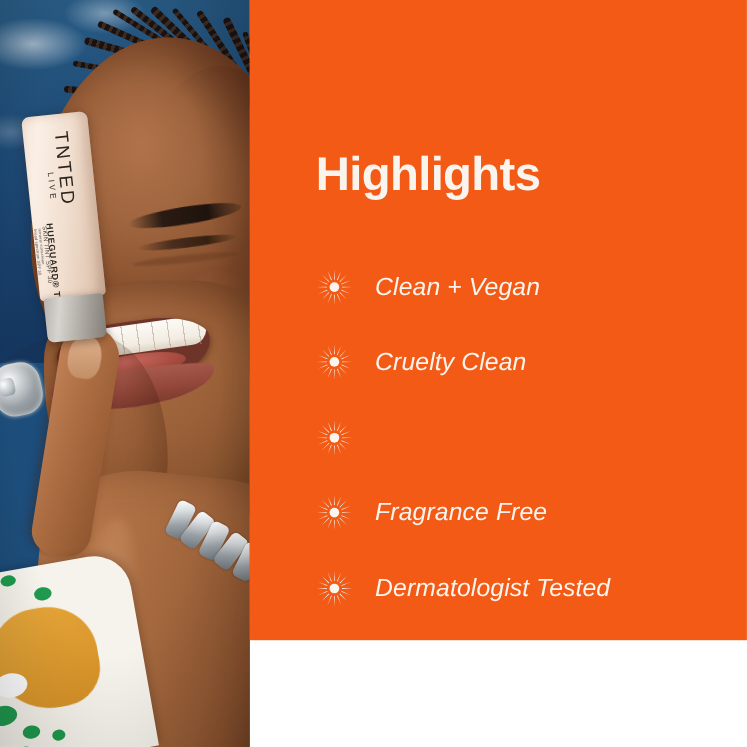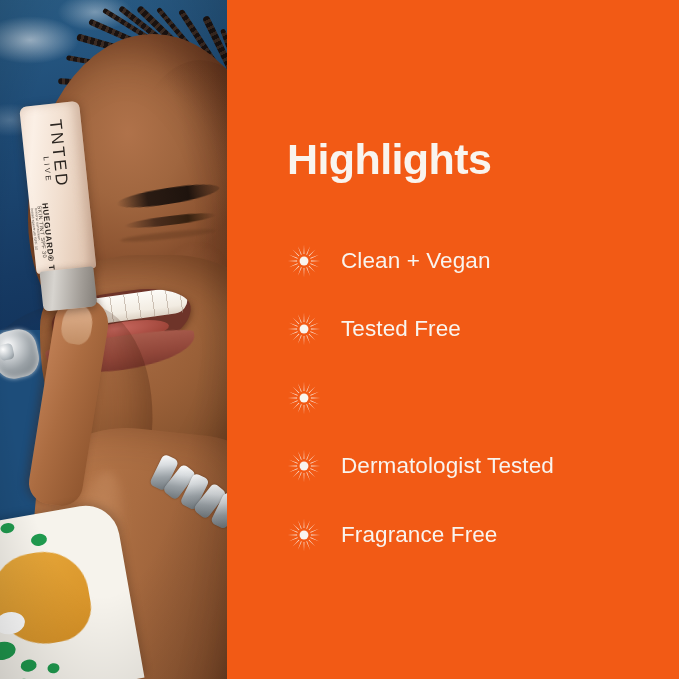--- a/index.html
+++ b/index.html
@@ -359,21 +359,21 @@
     left: -2px; top: 100px;
     font-size: 4.6px;
     letter-spacing: .4px;
     color: #4a423b;
   }
 
   
   .info-panel {
     position: relative;
     flex: 1 1 auto;
-    height: 679px;
+    height: 582px;
     background: #f25a15;
   }
   .panel-inner {
     position: absolute;
     left: 60px;
     top: 136px;
     right: 22px;
   }
   .title {
     margin: 0;
@@ -381,20 +381,21 @@
     line-height: 1.08;
     font-weight: 700;
     letter-spacing: -0.6px;
     color: #f9f4ee;
     font-family: "Liberation Sans", sans-serif;
   }
   .hl-list {
     list-style: none;
     margin: 44px 0 0 0;
     padding: 0;
+    font-style: italic;
   }
   .hl-item {
     display: flex;
     align-items: center;
     height: 68.5px;
     gap: 20px;
   }
   .hl-icon {
     flex: 0 0 34px;
     width: 34px;
@@ -534,21 +535,21 @@
                 <path d="M17.28 27.74 L12.73 37.55 L16.45 27.39 Z" fill="#F9F4EE"></path>
                 <path d="M14.53 26.11 L6.56 33.44 L13.89 25.47 Z" fill="#F9F4EE"></path>
                 <path d="M12.61 23.55 L2.45 27.27 L12.26 22.72 Z" fill="#F9F4EE"></path>
                 <path d="M11.81 20.45 L1.00 20.00 L11.81 19.55 Z" fill="#F9F4EE"></path>
                 <path d="M12.26 17.28 L2.45 12.73 L12.61 16.45 Z" fill="#F9F4EE"></path>
                 <path d="M13.89 14.53 L6.56 6.56 L14.53 13.89 Z" fill="#F9F4EE"></path>
                 <path d="M16.45 12.61 L12.73 2.45 L17.28 12.26 Z" fill="#F9F4EE"></path>
                 <circle cx="20" cy="20" r="5.2" fill="#F9F4EE"></circle>
               </g>
             </svg>
-            <span class="hl-label">Tested Free</span>
+            <span class="hl-label">Cruelty Clean</span>
           </li>
           <li class="hl-item">
             <svg viewBox="0 0 40 40" class="hl-icon">
               <g>
                 <path d="M19.55 11.81 L20.00 1.00 L20.45 11.81 Z" fill="#F9F4EE"></path>
                 <path d="M22.72 12.26 L27.27 2.45 L23.55 12.61 Z" fill="#F9F4EE"></path>
                 <path d="M25.47 13.89 L33.44 6.56 L26.11 14.53 Z" fill="#F9F4EE"></path>
                 <path d="M27.39 16.45 L37.55 12.73 L27.74 17.28 Z" fill="#F9F4EE"></path>
                 <path d="M28.19 19.55 L39.00 20.00 L28.19 20.45 Z" fill="#F9F4EE"></path>
                 <path d="M27.74 22.72 L37.55 27.27 L27.39 23.55 Z" fill="#F9F4EE"></path>
@@ -581,21 +582,21 @@
                 <path d="M17.28 27.74 L12.73 37.55 L16.45 27.39 Z" fill="#F9F4EE"></path>
                 <path d="M14.53 26.11 L6.56 33.44 L13.89 25.47 Z" fill="#F9F4EE"></path>
                 <path d="M12.61 23.55 L2.45 27.27 L12.26 22.72 Z" fill="#F9F4EE"></path>
                 <path d="M11.81 20.45 L1.00 20.00 L11.81 19.55 Z" fill="#F9F4EE"></path>
                 <path d="M12.26 17.28 L2.45 12.73 L12.61 16.45 Z" fill="#F9F4EE"></path>
                 <path d="M13.89 14.53 L6.56 6.56 L14.53 13.89 Z" fill="#F9F4EE"></path>
                 <path d="M16.45 12.61 L12.73 2.45 L17.28 12.26 Z" fill="#F9F4EE"></path>
                 <circle cx="20" cy="20" r="5.2" fill="#F9F4EE"></circle>
               </g>
             </svg>
-            <span class="hl-label">Dermatologist Tested</span>
+            <span class="hl-label">Fragrance Free</span>
           </li>
           <li class="hl-item">
             <svg viewBox="0 0 40 40" class="hl-icon">
               <g>
                 <path d="M19.55 11.81 L20.00 1.00 L20.45 11.81 Z" fill="#F9F4EE"></path>
                 <path d="M22.72 12.26 L27.27 2.45 L23.55 12.61 Z" fill="#F9F4EE"></path>
                 <path d="M25.47 13.89 L33.44 6.56 L26.11 14.53 Z" fill="#F9F4EE"></path>
                 <path d="M27.39 16.45 L37.55 12.73 L27.74 17.28 Z" fill="#F9F4EE"></path>
                 <path d="M28.19 19.55 L39.00 20.00 L28.19 20.45 Z" fill="#F9F4EE"></path>
                 <path d="M27.74 22.72 L37.55 27.27 L27.39 23.55 Z" fill="#F9F4EE"></path>
@@ -605,19 +606,19 @@
                 <path d="M17.28 27.74 L12.73 37.55 L16.45 27.39 Z" fill="#F9F4EE"></path>
                 <path d="M14.53 26.11 L6.56 33.44 L13.89 25.47 Z" fill="#F9F4EE"></path>
                 <path d="M12.61 23.55 L2.45 27.27 L12.26 22.72 Z" fill="#F9F4EE"></path>
                 <path d="M11.81 20.45 L1.00 20.00 L11.81 19.55 Z" fill="#F9F4EE"></path>
                 <path d="M12.26 17.28 L2.45 12.73 L12.61 16.45 Z" fill="#F9F4EE"></path>
                 <path d="M13.89 14.53 L6.56 6.56 L14.53 13.89 Z" fill="#F9F4EE"></path>
                 <path d="M16.45 12.61 L12.73 2.45 L17.28 12.26 Z" fill="#F9F4EE"></path>
                 <circle cx="20" cy="20" r="5.2" fill="#F9F4EE"></circle>
               </g>
             </svg>
-            <span class="hl-label">Fragrance Free</span>
+            <span class="hl-label">Dermatologist Tested</span>
           </li>
         </ul>
     </div>
   </div>
 
 </div>
 
 </body></html>

